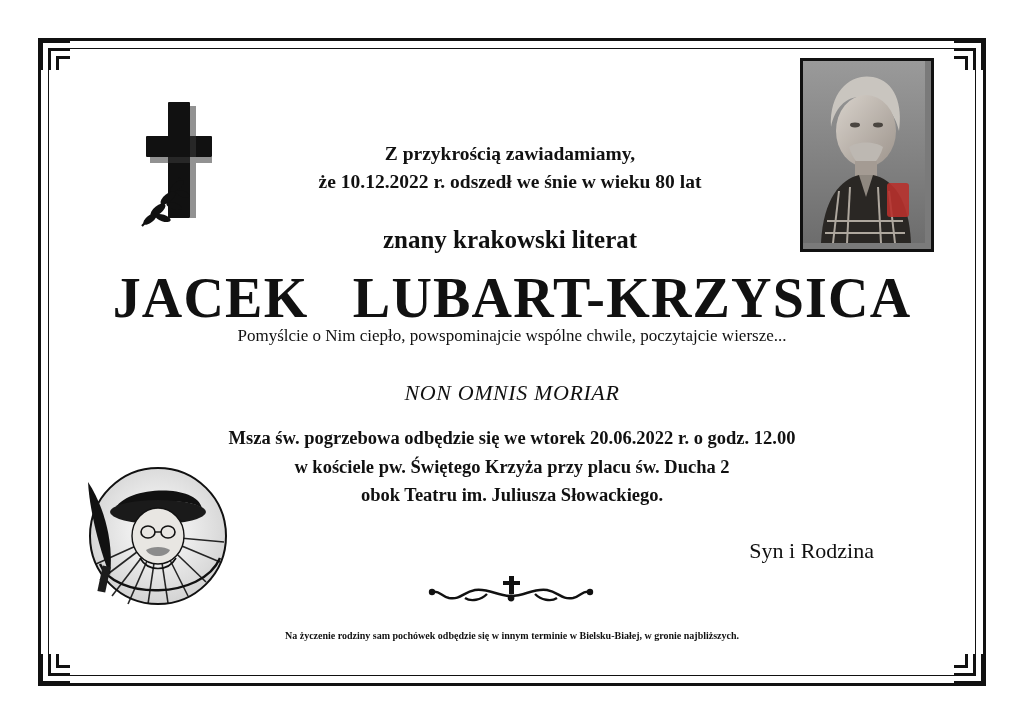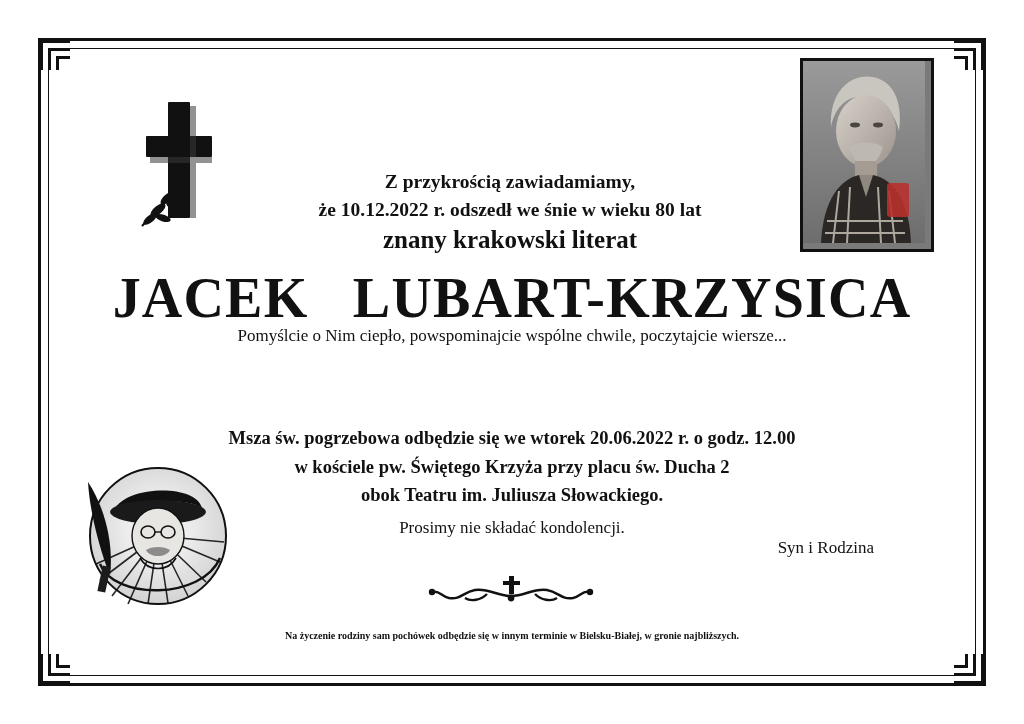--- a/index.html
+++ b/index.html
@@ -94,21 +94,20 @@
   .portrait svg { display: block; }
 
   .lead {
     position: absolute;
     left: 190px;
     top: 82px;
     width: 520px;
     font-size: 19.5px;
     font-weight: bold;
     line-height: 1.45;
-    margin-top: 28px;
   }
   .role {
     position: absolute;
     left: 150px;
     top: 168px;
     width: 600px;
     font-size: 25px;
     font-weight: bold;
   }
   .name {
@@ -151,21 +150,21 @@
     position: absolute;
     left: 0;
     top: 460px;
     width: 904px;
     font-size: 17px;
   }
   .signature {
     position: absolute;
     right: 90px;
     top: 480px;
-    font-size: 17px;
+    font-size: 22px;
   }
   .divider {
     position: absolute;
     left: 0;
     top: 516px;
     width: 904px;
     text-align: center;
   }
   .footnote {
     position: absolute;
@@ -301,28 +300,28 @@
     <div class="role">znany krakowski literat</div>
 
     <div class="name">
       <span>JACEK</span>
       <span class="gap"></span>
       <span>LUBART-KRZYSICA</span>
     </div>
 
     <div class="memo">Pomyślcie o Nim ciepło, powspominajcie wspólne chwile, poczytajcie wiersze...</div>
 
+    <div class="latin">NON OMNIS MORIAR</div>
 
     <div class="mass">
       <div>Msza św. pogrzebowa odbędzie się we wtorek 20.06.2022 r. o godz. 12.00</div>
       <div>w kościele pw. Świętego Krzyża przy placu św. Ducha 2</div>
       <div>obok Teatru im. Juliusza Słowackiego.</div>
     </div>
 
-    <div class="request">Prosimy nie składać kondolencji.</div>
 
     <div class="signature">Syn i Rodzina</div>
 
     <div class="medallion">
       <svg width="172" height="172" viewBox="0 0 172 172">
         <defs>
           <radialGradient id="med" cx="50%" cy="45%" r="60%">
             <stop offset="0%" stop-color="#ffffff"></stop>
             <stop offset="100%" stop-color="#cfcfcf"></stop>
           </radialGradient>

